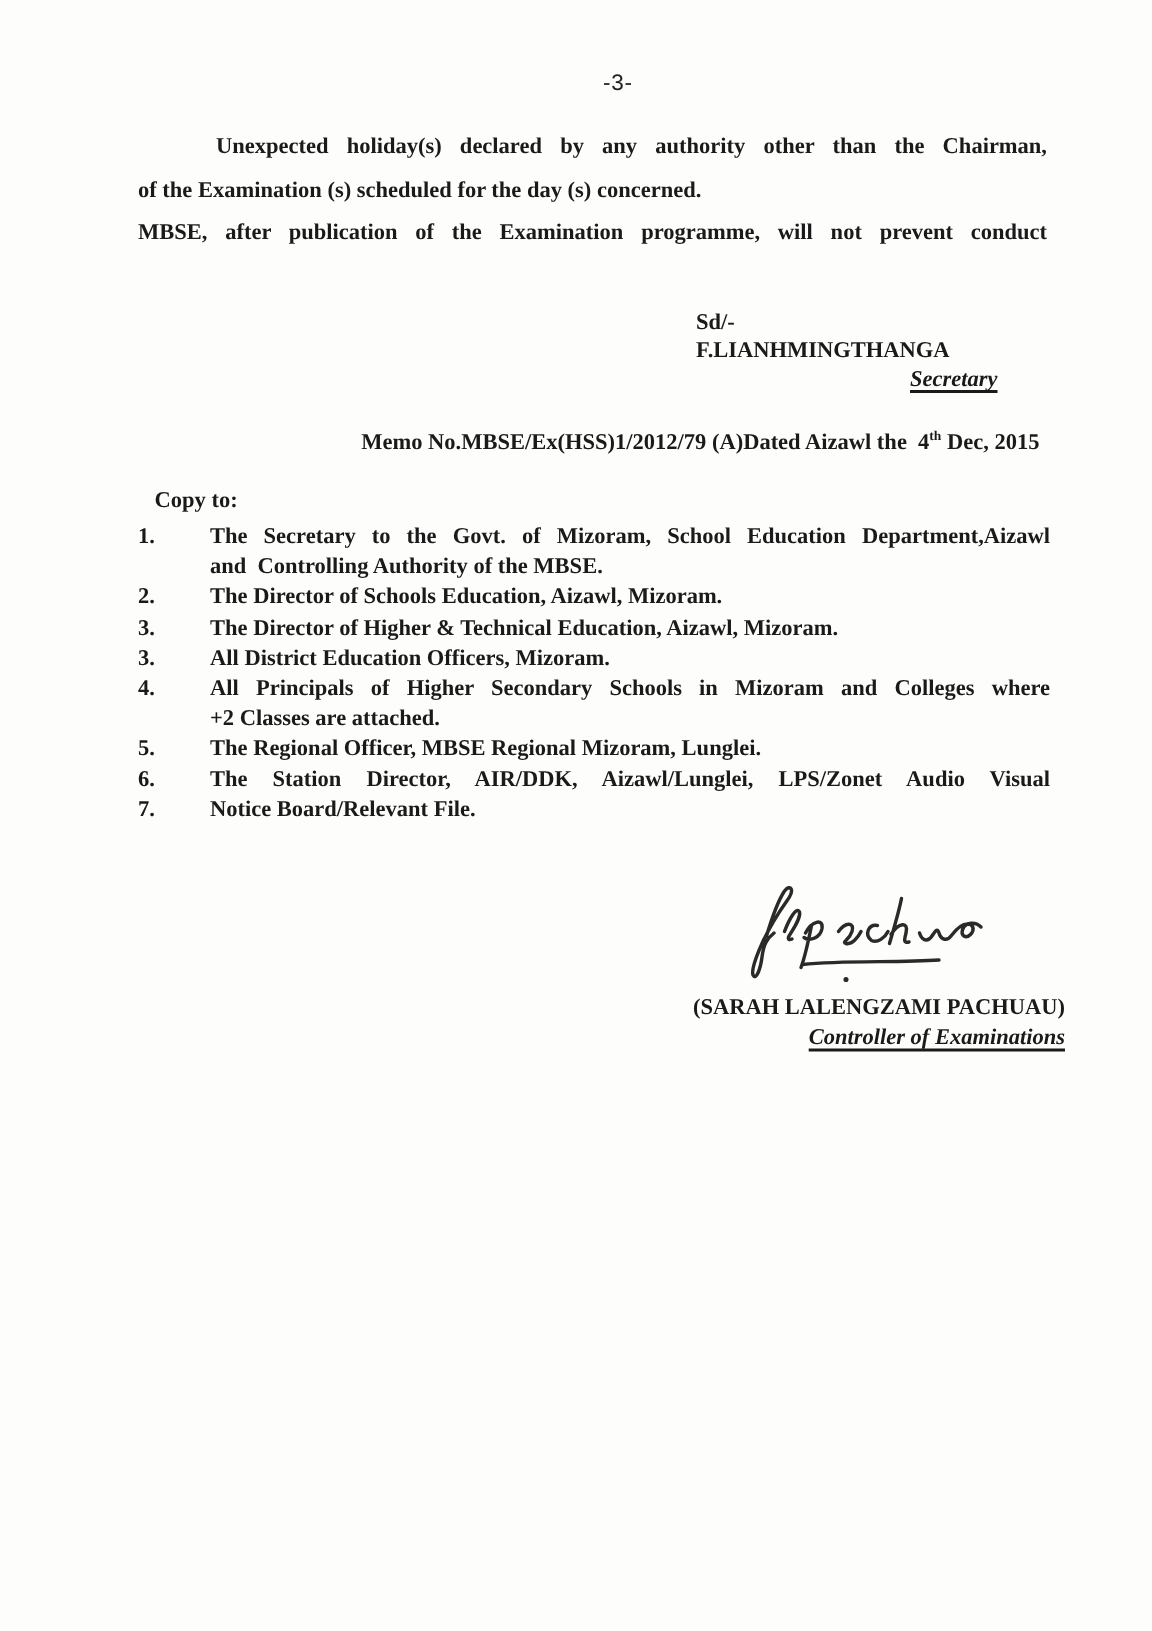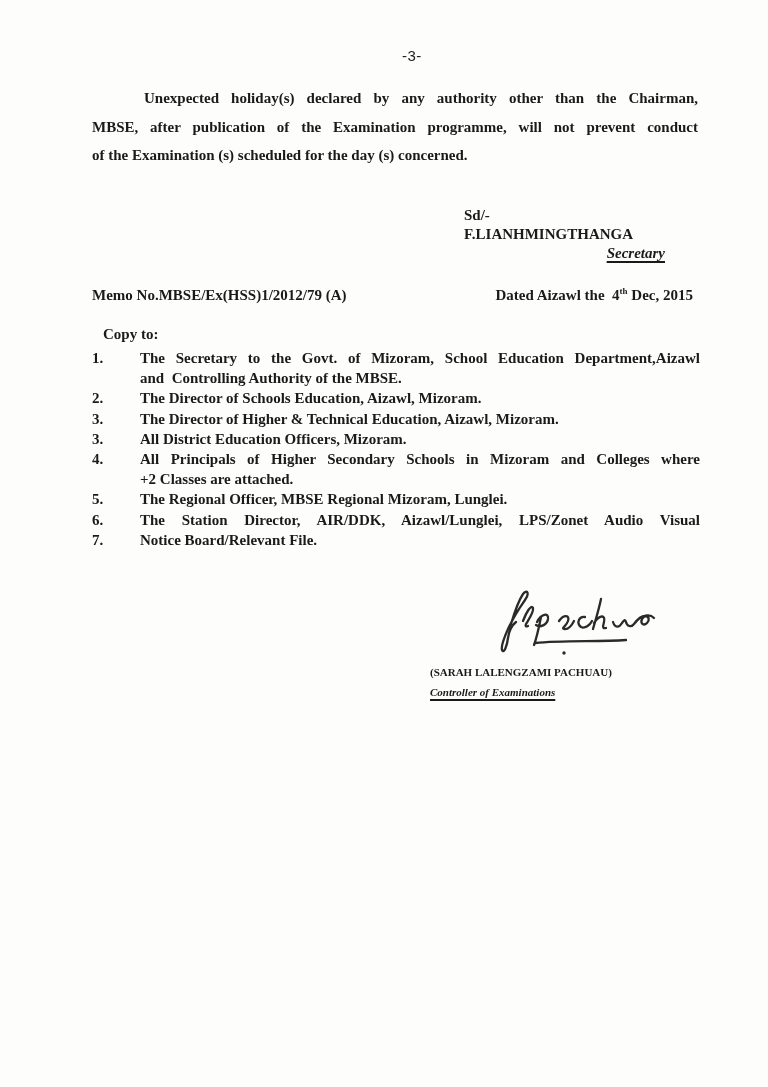--- a/index.html
+++ b/index.html
@@ -36,53 +36,53 @@
   .sd-title{
     display:block;text-align:right;
     font-style:italic;
     text-decoration:underline;
     text-decoration-thickness:1.5px;
     text-underline-offset:3px;
   }
   .memo{
     top:287px;left:92px;width:601px;
     font-size:15px;
-    display:flex;justify-content:space-between;
+    display:flex;justify-content:flex-end;
   }
   .memo .right{white-space:pre;}
   sup{font-size:9px;vertical-align:super;line-height:0;}
   .copylabel{top:326px;left:103px;font-size:15px;}
   .copylist{top:348px;left:92px;width:608px;font-size:15px;}
   .citem{display:flex;}
   .cnum{width:48px;flex:0 0 48px;line-height:20.2px;}
   .ctxt{width:560px;flex:0 0 560px;line-height:20.2px;}
   .sig-svg{top:586px;left:478px;}
   .signerblock{
     top:662px;left:430px;width:280px;
-    font-size:11px;line-height:20px;text-align:left;
+    font-size:15px;line-height:20px;text-align:right;
   }
   .signer-title{
     font-style:italic;
     text-decoration:underline;
     text-decoration-thickness:1.5px;
     text-underline-offset:3px;
     font-family:Liberation Serif, serif;
   }
 </style>
 </head>
 <body>
 
 <div class="page">
 
   <div class="abs pagenum">-3-</div>
 
   <div class="abs para">
     <div class="ln stretch indent">Unexpected holiday(s) declared by any authority other than the Chairman,</div>
+    <div class="ln">of the Examination (s) scheduled for the day (s) concerned.</div>
     <div class="ln stretch">MBSE, after publication of the Examination programme, will not prevent conduct</div>
-    <div class="ln">of the Examination (s) scheduled for the day (s) concerned.</div>
   </div>
 
   <div class="abs sdblock">
     <div><span class="sd-label">Sd/-</span><span>F.LIANHMINGTHANGA</span></div>
     <span class="sd-title">Secretary</span>
   </div>
 
   <div class="abs memo">
     <span>Memo No.MBSE/Ex(HSS)1/2012/79 (A)</span>
     <span class="right"><span>Dated Aizawl the  4</span><sup>th</sup><span> Dec, 2015</span></span>

